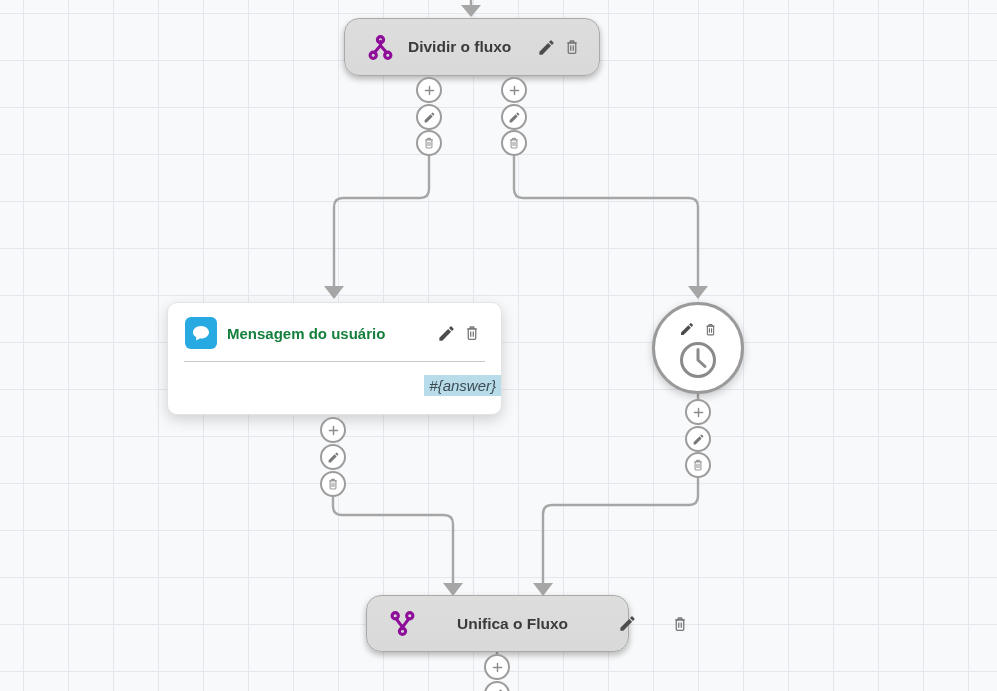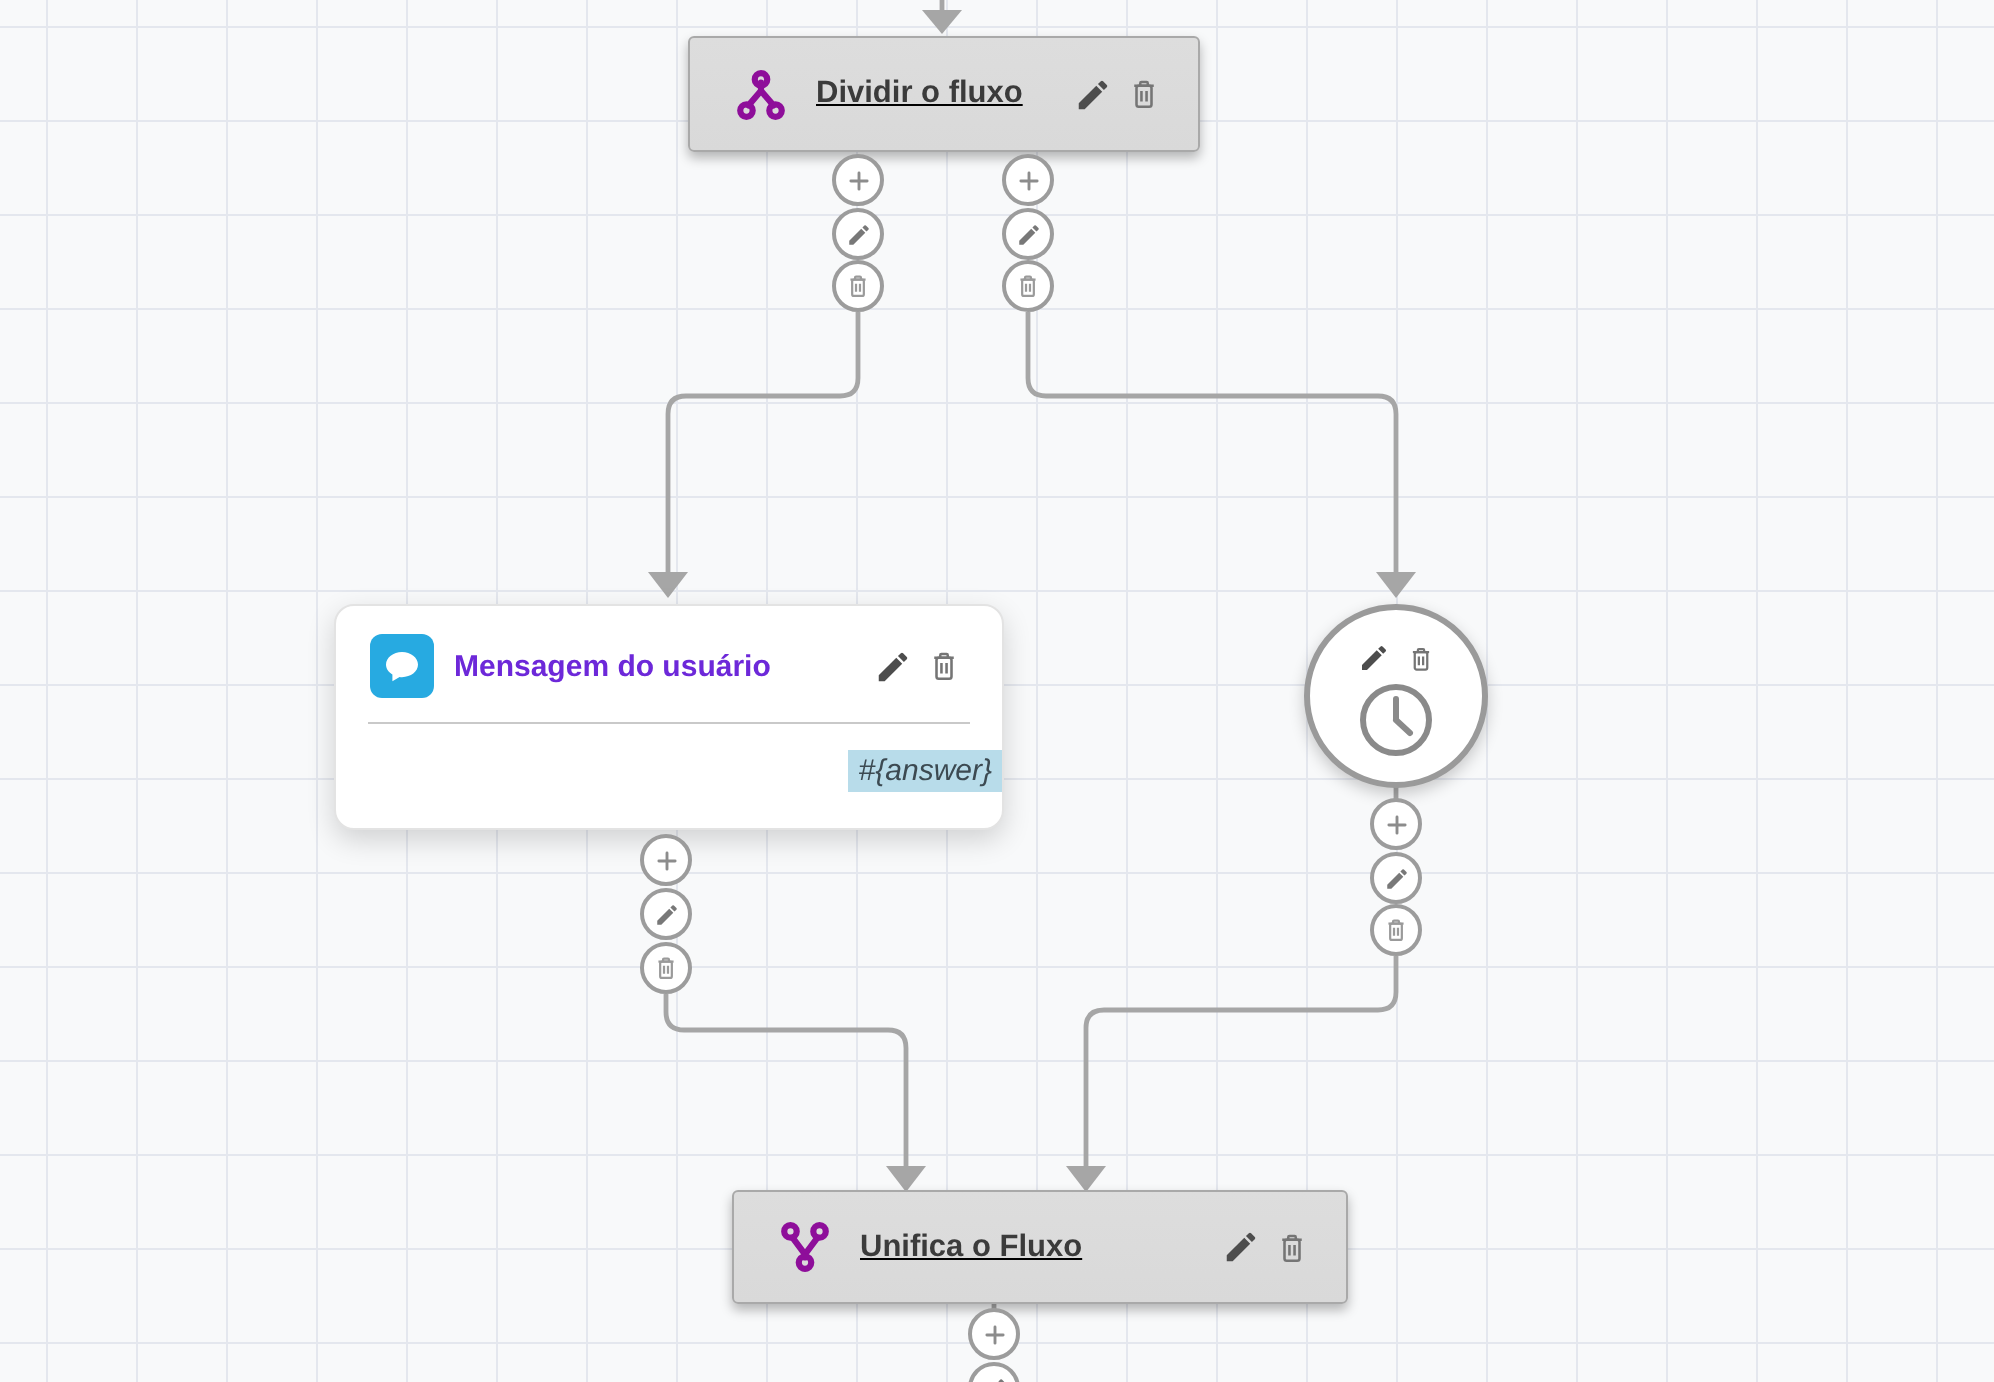--- a/index.html
+++ b/index.html
@@ -23,23 +23,23 @@
     background-position:23px 13px;
   }
   svg{display:block;}
   #connectors{position:absolute;left:0;top:0;z-index:1;}
   .connector{stroke:var(--connector-gray);stroke-width:2.4;fill:none;}
   .arrowhead{fill:var(--connector-gray);stroke:none;}
 
   .gray-node{
     position:absolute;z-index:2;box-sizing:border-box;
     background:linear-gradient(#dddddd,var(--node-gray));
-    border:1px solid #a9a9a9;border-radius:3px;
+    border:1px solid #a9a9a9;border-radius:15px;
     box-shadow:0 3px 6px rgba(0,0,0,.28);
-    display:flex;align-items:center;padding:0 18px 0 22px;text-decoration:underline;
+    display:flex;align-items:center;padding:0 18px 0 22px;
   }
   .gray-node .node-label{
     font-size:15.5px;font-weight:bold;color:#3b3b3b;margin:0 16px 0 14px;
     white-space:nowrap;flex:1;
   }
   .accent{color:var(--accent-purple);}
   .icon-btn{
     display:inline-flex;align-items:center;justify-content:center;
     cursor:pointer;margin-left:7px;
   }
@@ -58,21 +58,21 @@
   .card{
     position:absolute;z-index:2;left:167px;top:302px;width:335px;height:113px;
     box-sizing:border-box;background:#fff;border:1px solid #e3e3e3;border-radius:10px;
     box-shadow:0 5px 14px rgba(0,0,0,.16);
   }
   .card-header{display:flex;align-items:center;padding:14px 20px 12px 17px;}
   .bubble-badge{
     width:32px;height:32px;border-radius:6px;background:var(--bubble-blue);
     display:flex;align-items:center;justify-content:center;flex:none;
   }
-  .card-title{font-size:15px;font-weight:bold;color:#6d28d9;margin-left:10px;flex:1;white-space:nowrap;}
+  .card-title{font-size:15px;font-weight:bold;color:#15803d;margin-left:10px;flex:1;white-space:nowrap;}
   .card-divider{border-top:1px solid #c9c9c9;margin:0 16px;}
   .card-body{display:flex;justify-content:flex-end;align-items:center;height:46px;}
   .var-chip{
     font-size:15px;font-style:italic;color:#3c4a52;
     background:var(--highlight-blue);padding:2px 5px;
   }
 
   .circle-node{
     position:absolute;z-index:2;left:652px;top:302px;width:92px;height:92px;
     box-sizing:border-box;background:#fff;border:3px solid #9a9a9a;border-radius:50%;
@@ -252,21 +252,21 @@
 </div>
 <div class="port" style="left:685px;top:452px;">
   <svg class="trash" width="14" height="14" viewBox="0 0 24 24" stroke="currentColor" fill="none" stroke-width="1.9">
       <path d="M5.5,6.5 H18.5"></path>
       <path d="M9.5,6.5 V4.8 Q9.5,4 10.3,4 H13.7 Q14.5,4 14.5,4.8 V6.5"></path>
       <rect x="7" y="6.5" width="10" height="14" rx="1.5"></rect>
       <path d="M10.3,10 V17 M13.7,10 V17"></path>
     </svg>
 </div>
 
-<div class="gray-node" style="left:366px;top:595px;width:308px;height:57px;">
+<div class="gray-node" style="left:366px;top:595px;width:263px;height:57px;gap:27px;">
   <span class="accent">
     <svg width="27" height="27" viewBox="0 0 26 26" stroke="currentColor" fill="none" stroke-width="3" stroke-linecap="round">
       <path d="M7,8.5 L12.2,15.5 M19,8.5 L13.8,15.5 M13,15.5 V18"></path>
       <circle cx="6" cy="5.5" r="3"></circle>
         <circle cx="20" cy="5.5" r="3"></circle>
         <circle cx="13" cy="20.5" r="3"></circle>
     </svg>
   </span>
   <span class="node-label">Unifica o Fluxo</span>
   <span class="icon-btn edit-ic">

